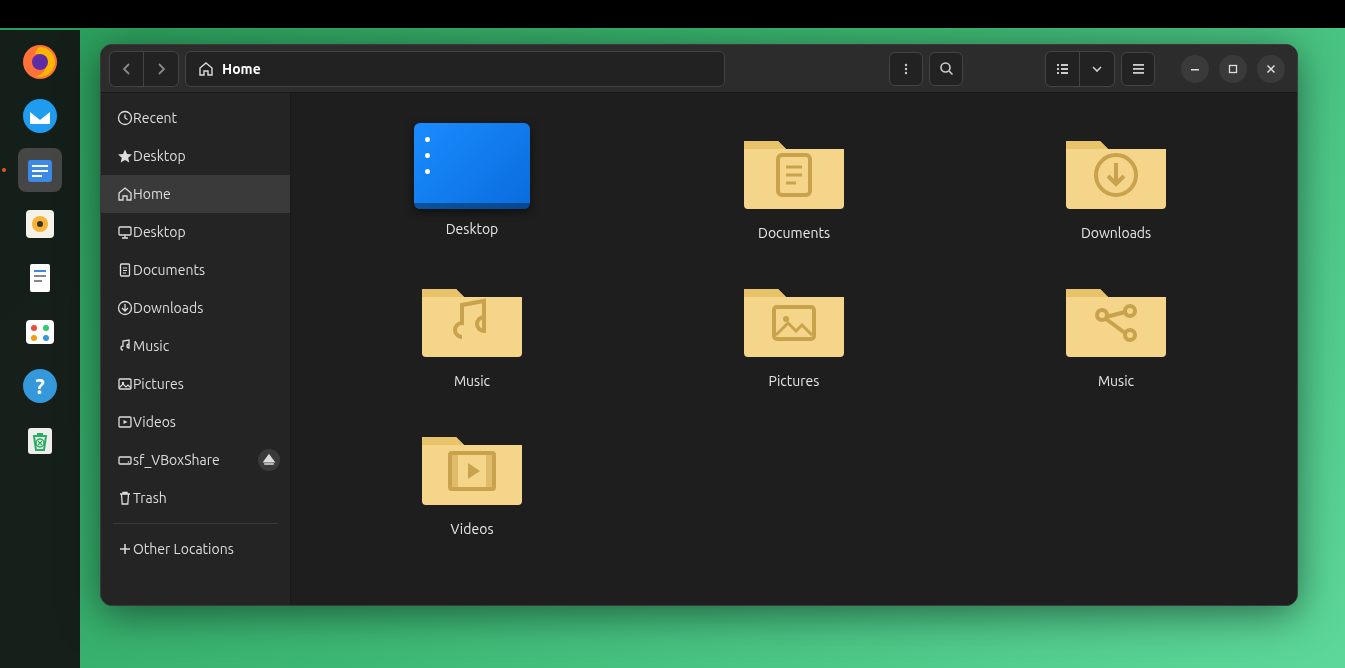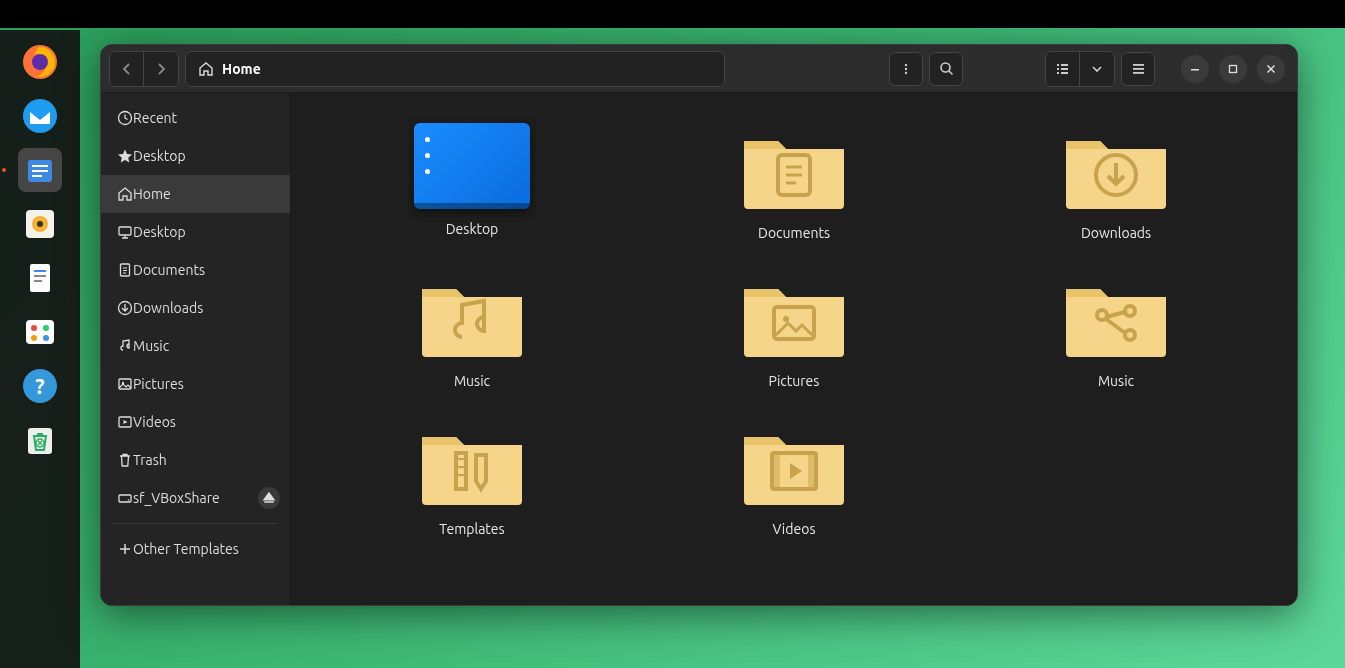--- a/index.html
+++ b/index.html
@@ -429,41 +429,41 @@
     <span>Pictures</span>
         </div>
         <div class="sb-item">
           <svg viewBox="0 0 16 16">
             <use href="#ic-video"></use>
           </svg>
     <span>Videos</span>
         </div>
         <div class="sb-item">
           <svg viewBox="0 0 16 16">
-            <use href="#ic-trash"></use>
-          </svg>
-    <span>Trash</span>
-        </div>
-        <div class="sb-item">
-          <svg viewBox="0 0 16 16">
             <use href="#ic-drive"></use>
           </svg>
     <span>sf_VBoxShare</span>
           <span class="sb-eject">
       <svg width="10" height="10" viewBox="0 0 10 10">
               <path d="M5 2 L8 6 L2 6 Z M2 7.5 L8 7.5" fill="currentColor" stroke="currentColor" stroke-width="1"></path>
             </svg>
           </span>
         </div>
+        <div class="sb-item">
+          <svg viewBox="0 0 16 16">
+            <use href="#ic-trash"></use>
+          </svg>
+    <span>Trash</span>
+        </div>
         <div class="sb-divider"></div>
         <div class="sb-item">
           <svg viewBox="0 0 16 16">
             <use href="#ic-plus"></use>
           </svg>
-  <span>Other Templates</span>
+  <span>Other Locations</span>
         </div>
       </div>
     <div class="content">
       <div class="grid" id="folder-grid">
           <div class="folder-item">
             <div class="desktop-folder">
       <span class="dot" style="top:14px"></span>
               <span class="dot" style="top:30px"></span>
               <span class="dot" style="top:46px"></span>
             </div>
@@ -513,30 +513,20 @@
                 <circle cx="72" cy="40" r="5" fill="none" stroke="#c9a24d" stroke-width="4"></circle>
                 <circle cx="72" cy="64" r="5" fill="none" stroke="#c9a24d" stroke-width="4"></circle>
                 <path d="M48 46 L67 41 M48 48 L67 62" stroke="#c9a24d" stroke-width="4"></path>
   </svg></div>
             <span class="folder-label">Music</span>
           </div>
           <div class="folder-item">
             <div class="folder-icon"><svg viewBox="0 0 116 90" width="116" height="90">
     <path d="M8 18 L42 18 L50 26 L108 26 L108 82 Q108 86 104 86 L12 86 Q8 86 8 82 Z" fill="#f4d58a"></path>
     <path d="M8 18 L42 18 L50 26 L8 26 Z" fill="#e8c36a"></path>
-    <rect x="42" y="34" width="10" height="36" fill="none" stroke="#c9a24d" stroke-width="4"></rect>
-                <path d="M44 40 L50 40 M44 48 L50 48 M44 56 L50 56" stroke="#c9a24d" stroke-width="2"></path>
-                <path d="M62 36 L72 36 L72 62 L67 70 L62 62 Z" fill="none" stroke="#c9a24d" stroke-width="4"></path>
-  </svg></div>
-            <span class="folder-label">Templates</span>
-          </div>
-          <div class="folder-item">
-            <div class="folder-icon"><svg viewBox="0 0 116 90" width="116" height="90">
-    <path d="M8 18 L42 18 L50 26 L108 26 L108 82 Q108 86 104 86 L12 86 Q8 86 8 82 Z" fill="#f4d58a"></path>
-    <path d="M8 18 L42 18 L50 26 L8 26 Z" fill="#e8c36a"></path>
     <rect x="36" y="34" width="44" height="36" rx="2" fill="none" stroke="#c9a24d" stroke-width="4"></rect>
                 <rect x="36" y="34" width="8" height="36" fill="#c9a24d" opacity="0.5"></rect>
                 <rect x="72" y="34" width="8" height="36" fill="#c9a24d" opacity="0.5"></rect>
                 <path d="M54 44 L66 52 L54 60 Z" fill="#c9a24d"></path>
   </svg></div>
             <span class="folder-label">Videos</span>
           </div>
         </div>
     </div>
   </div>

